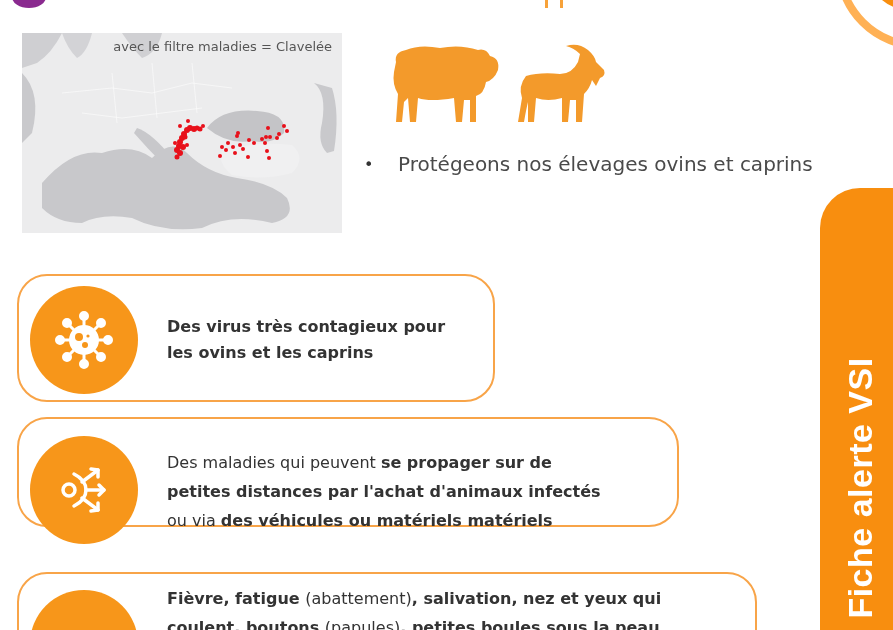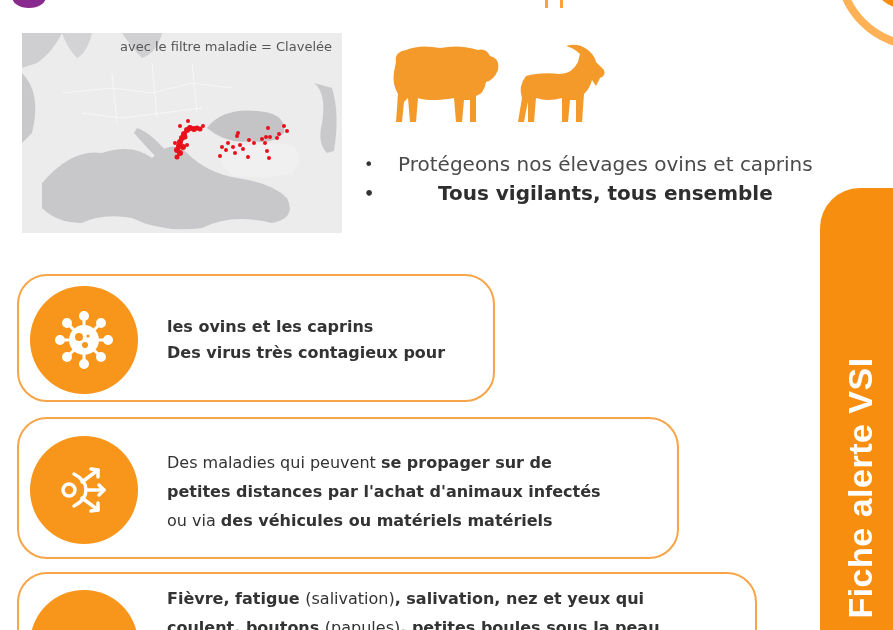--- a/index.html
+++ b/index.html
@@ -14,38 +14,38 @@
 
     .corner-ring { position: absolute; left: 835px; top: -120px; width: 170px; height: 170px; border-radius: 50%; border: 8px solid #ffb155; }
     .corner-fill { position: absolute; left: 870px; top: -60px; width: 80px; height: 70px; border-radius: 50%; background: #f88e0f; }
 
     .map { position: absolute; left: 22px; top: 33px; width: 320px; height: 200px; background: #e9e9ea; overflow: hidden; }
     .map svg { position: absolute; left: 0; top: 0; }
     .map-caption { position: absolute; right: 10px; top: 6px; font-size: 13px; color: #555555; font-family: "DejaVu Sans", sans-serif; }
 
     .animals { position: absolute; left: 390px; top: 40px; width: 230px; height: 95px; }
 
-    .bullets { position: absolute; left: 362px; top: 150px; list-style: none; text-align: center; }
+    .bullets { position: absolute; left: 362px; top: 150px; list-style: none; }
     .bullets li { position: relative; padding-left: 36px; font-size: 20px; line-height: 29px; color: #4a4a4a; white-space: nowrap; }
     .bullets li::before { content: "\2022"; position: absolute; left: 2px; top: 0; font-size: 16px; color: #333; }
     .bullets li.bold { font-weight: bold; color: #2e2e2e; }
 
     .vtab { position: absolute; left: 820px; top: 188px; width: 80px; height: 460px; background: #f88e0f; border-top-left-radius: 40px; }
     .vtab-label { position: absolute; left: 40px; top: 300px; transform: translate(-50%,-50%) rotate(-90deg); color: #ffffff; font-size: 34px; font-weight: bold; white-space: nowrap; font-family: "Liberation Sans", sans-serif; letter-spacing: 0.5px; }
 
     .card { position: absolute; border: 2px solid #f8a448; border-radius: 30px; background: #ffffff; }
     .card .icon-circle { position: absolute; width: 108px; height: 108px; border-radius: 50%; background: #f7961a; display: flex; align-items: center; justify-content: center; }
     .card .text { position: absolute; font-size: 16px; line-height: 29px; color: #333333; font-weight: bold; }
     .card .text .light { font-weight: normal; }
 
     .card-1 { left: 17px; top: 274px; width: 478px; height: 128px; }
     .card-1 .icon-circle { left: 11px; top: 10px; }
     .card-1 .text { left: 148px; top: 38px; line-height: 26px; }
 
-    .card-2 { left: 17px; top: 417px; width: 662px; height: 142px; }
+    .card-2 { left: 17px; top: 417px; width: 662px; height: 110px; }
     .card-2 .icon-circle { left: 11px; top: 17px; }
     .card-2 .text { left: 148px; top: 29px; }
 
     .card-3 { left: 17px; top: 572px; width: 740px; height: 100px; }
     .card-3 .icon-circle { left: 11px; top: 16px; }
     .card-3 .text { left: 148px; top: 10px; }
   </style>
 </head>
 <body>
 
@@ -126,41 +126,40 @@
         <circle cx="248" cy="104" r="2"></circle>
         <circle cx="243" cy="110" r="2"></circle>
       <circle cx="245" cy="118" r="2"></circle>
         <circle cx="247" cy="125" r="2"></circle>
         <circle cx="255" cy="105" r="2"></circle>
       <circle cx="257" cy="101" r="2"></circle>
         <circle cx="262" cy="93" r="2"></circle>
         <circle cx="265" cy="98" r="2"></circle>
     </g>
   </svg>
-  <div class="map-caption">avec le filtre maladie = Clavelée</div>
+  <div class="map-caption">avec le filtre maladies = Clavelée</div>
 </div>
 
 <div class="animals">
   <svg width="230" height="95" viewBox="0 0 230 95">
     <g fill="#f39a2b">
 
       <g>
         <path d="M6 22 Q4 12 16 10 Q30 4 50 8 Q70 4 88 10 Q96 8 100 16 Q110 18 108 30 Q104 40 96 42 Q94 54 86 56 L86 82 L80 82 L80 60 L74 60 L72 82 L66 82 L64 58 Q40 62 28 58 L26 82 L20 82 L18 58 L14 62 L12 82 L6 82 L8 54 Q2 44 4 32 Z"></path>
       </g>
 
       <g>
         <path d="M128 82 L132 58 Q128 46 136 36 Q150 32 170 34 Q182 34 188 22 L190 14 Q184 8 176 6 Q188 2 198 10 Q205 16 206 22 L214 30 Q216 36 210 38 L206 46 L202 40 Q200 48 194 54 L192 82 L186 82 L186 60 L180 60 L178 82 L172 82 L172 58 Q158 62 146 58 L144 82 L138 82 L138 62 Q136 70 134 82 Z"></path>
       </g>
     </g>
   </svg>
 </div>
 
 <ul class="bullets">
   <li>Protégeons nos élevages ovins et caprins</li>
-  <li class="bold">Tous vigilants, tous ensemble</li>
 </ul>
 
 <div class="vtab">
   <div class="vtab-label">Fiche alerte VSI</div>
 </div>
 
 <div class="card card-1">
   <div class="icon-circle">
     <svg width="60" height="60" viewBox="0 0 60 60">
       <g stroke="#ffffff" stroke-width="3" fill="#ffffff">
@@ -177,22 +176,22 @@
         <circle cx="47" cy="13" r="3.5"></circle>
           <circle cx="13" cy="47" r="3.5"></circle>
       </g>
       <circle cx="30" cy="30" r="15" fill="#ffffff"></circle>
       <circle cx="25" cy="27" r="4" fill="#f7961a"></circle>
       <circle cx="31" cy="35" r="3" fill="#f7961a"></circle>
       <circle cx="34" cy="26" r="1.6" fill="#f7961a"></circle>
     </svg>
   </div>
   <div class="text">
+    <div>Des virus très contagieux pour</div>
     <div>les ovins et les caprins</div>
-    <div>Des virus très contagieux pour</div>
   </div>
 </div>
 
 <div class="card card-2">
   <div class="icon-circle">
     <svg width="60" height="60" viewBox="0 0 60 60" fill="none" stroke="#ffffff" stroke-width="3.5" stroke-linecap="round" stroke-linejoin="round">
       <circle cx="15" cy="30" r="6"></circle>
       <path d="M20 14 Q32 20 32 30 Q32 40 20 46"></path>
       <path d="M32 30 L50 30"></path>
         <path d="M45 25 L50 30 L45 35"></path>
@@ -209,16 +208,16 @@
   </div>
 </div>
 
 <div class="card card-3">
   <div class="icon-circle">
     <svg width="60" height="60" viewBox="0 0 60 60" fill="none" stroke="#ffffff" stroke-width="3.5">
       <circle cx="30" cy="28" r="9"></circle>
     </svg>
   </div>
   <div class="text">
-    <div>Fièvre, fatigue <span class="light">(salivation)</span>, salivation, nez et yeux qui</div>
+    <div>Fièvre, fatigue <span class="light">(abattement)</span>, salivation, nez et yeux qui</div>
     <div>coulent, boutons <span class="light">(papules)</span>, petites boules sous la peau</div>
   </div>
 </div>
 
 </body></html>

